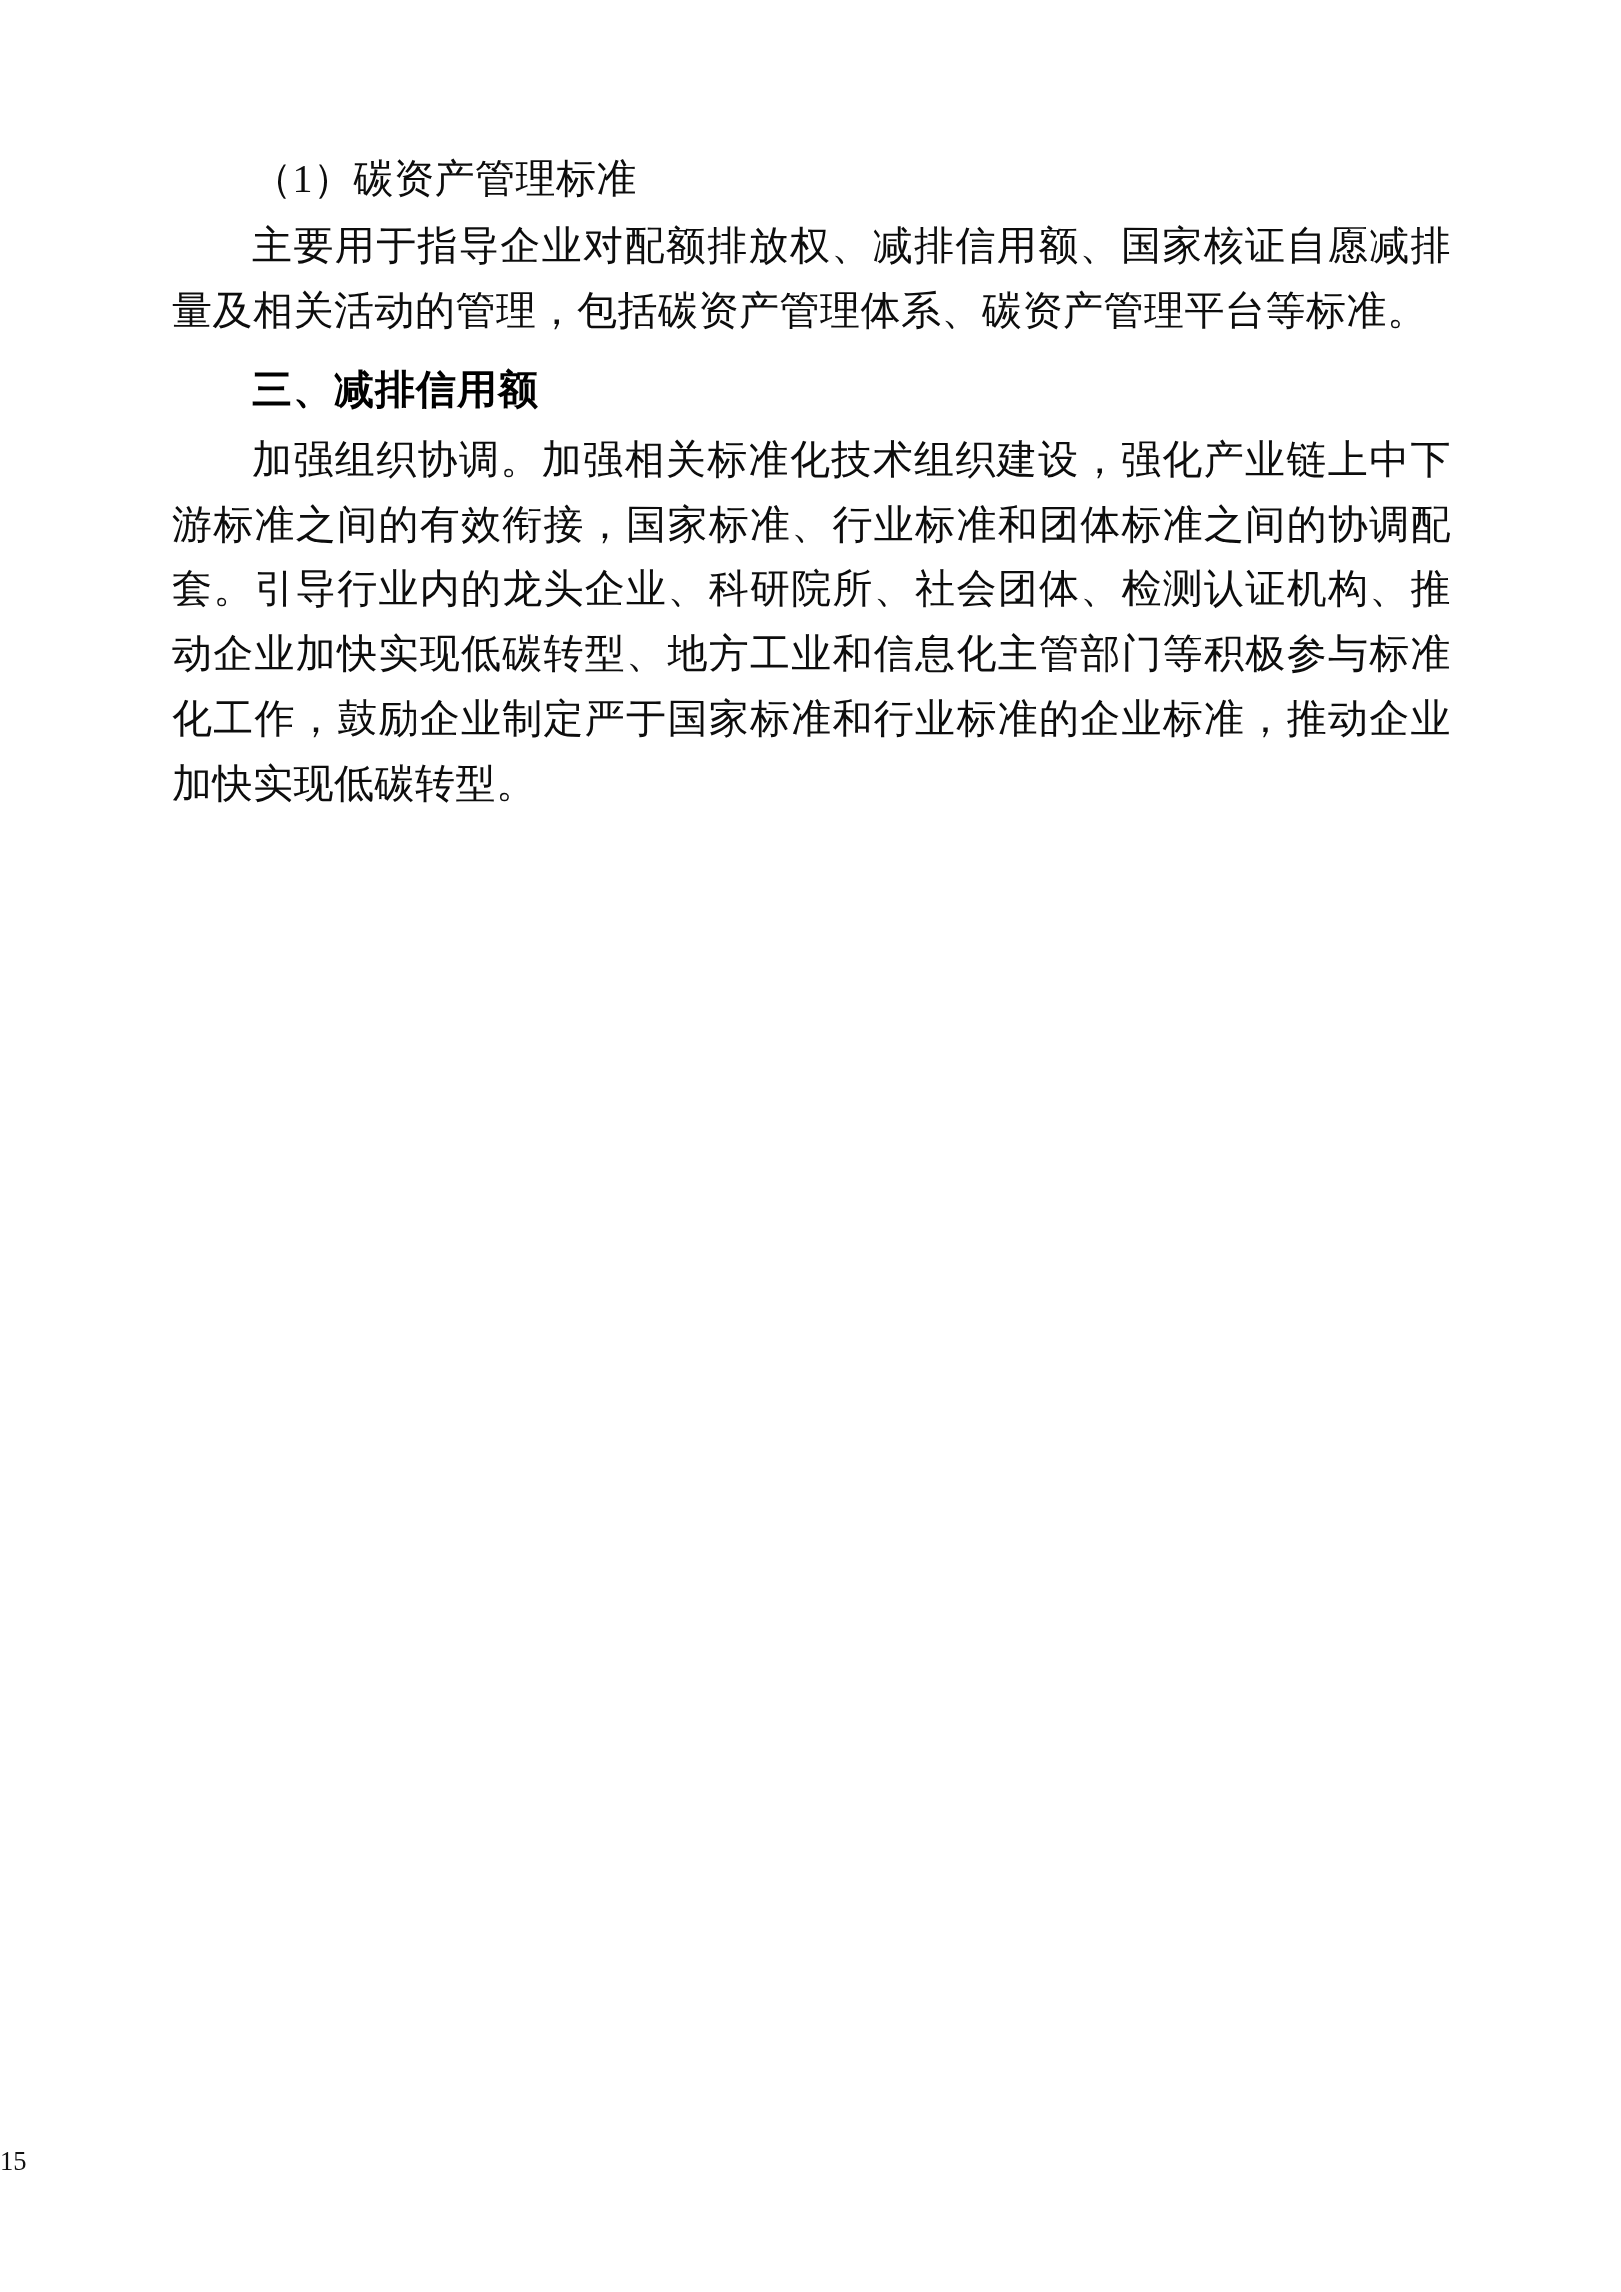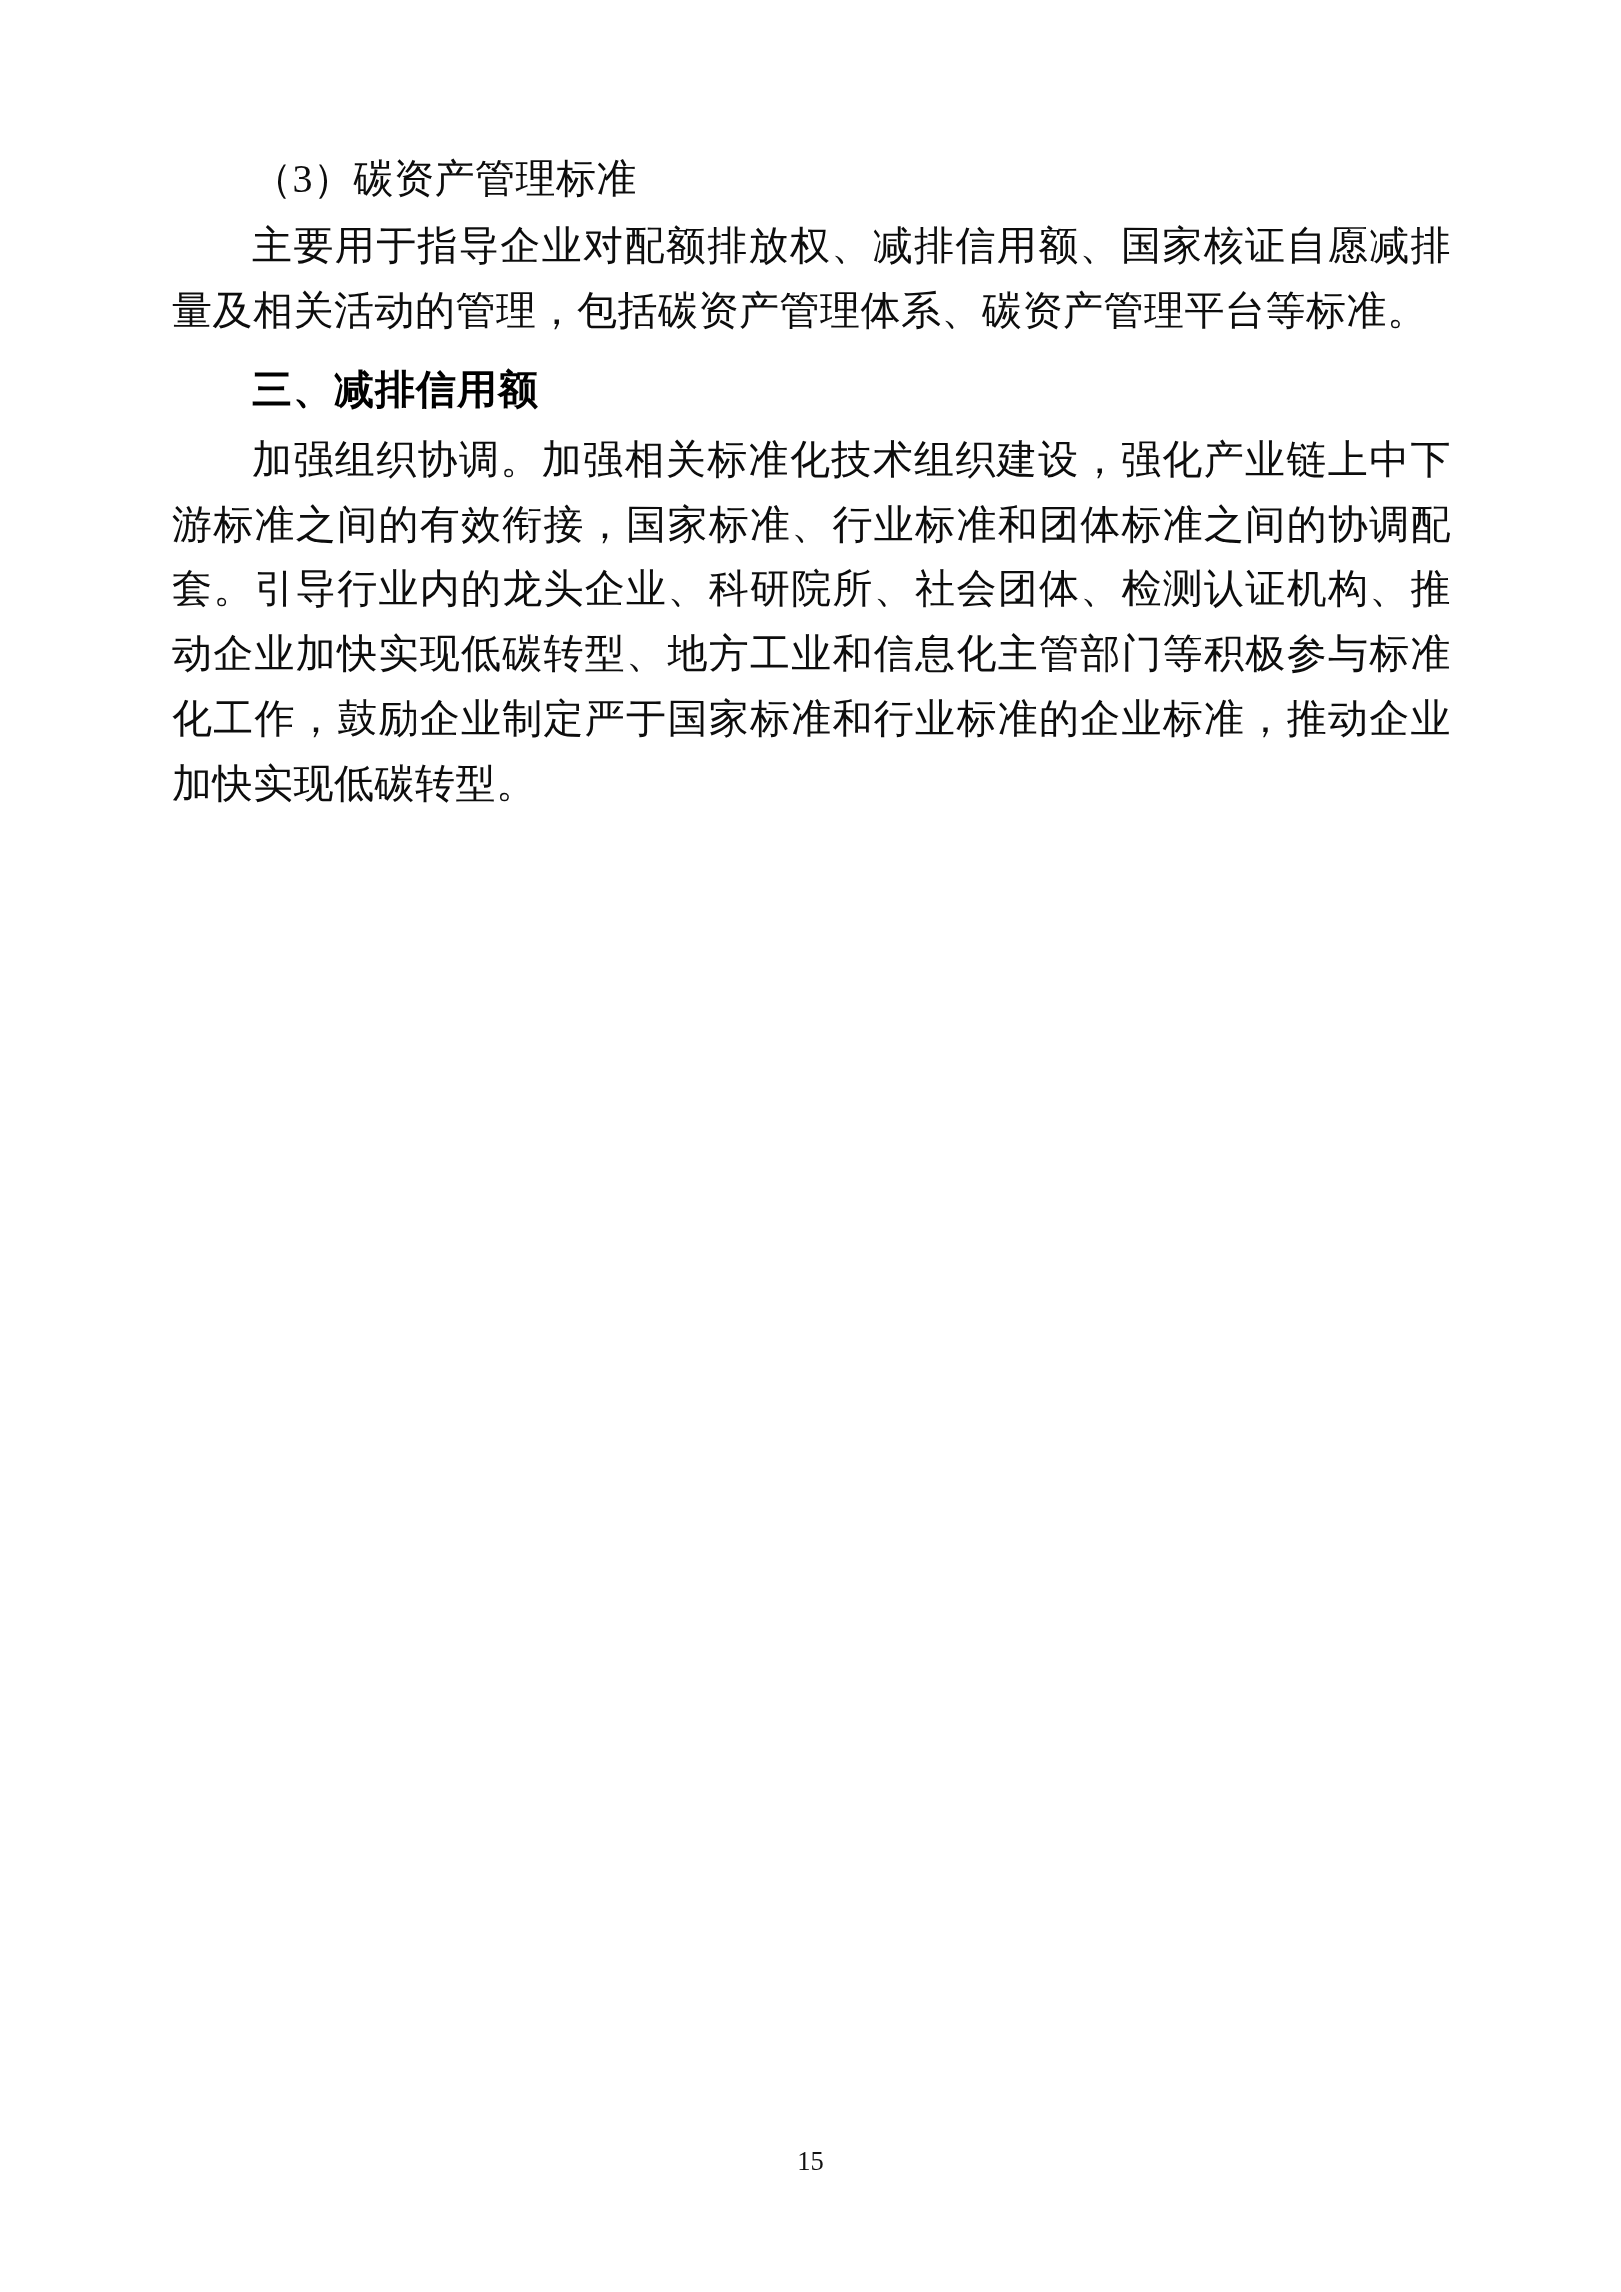--- a/index.html
+++ b/index.html
@@ -49,33 +49,33 @@
     font-family: "Liberation Sans", "DejaVu Sans", sans-serif;
   }
   .first-line {
     margin-top: 29px;
   }
   .page-number {
     position: absolute;
     left: 0;
     right: 0;
     bottom: 116px;
-    text-align: center;
+    text-align: left;
     font-size: 26.5px;
     font-family: "Liberation Serif", "DejaVu Serif", serif;
     color: #111111;
   }
 </style>
 </head>
 <body>
 
 <div class="page">
   <div class="doc-body">
 
-    <p class="para first-line">（3）碳资产管理标准</p>
+    <p class="para first-line">（1）碳资产管理标准</p>
 
     <p class="para">主要用于指导企业对配额排放权、减排信用额、国家核证自愿减排量及相关活动的管理，包括碳资产管理体系、碳资产管理平台等标准。</p>
 
     <p class="heading">三、减排信用额</p>
 
     <p class="para">加强组织协调。加强相关标准化技术组织建设，强化产业链上中下游标准之间的有效衔接，国家标准、行业标准和团体标准之间的协调配套。引导行业内的龙头企业、科研院所、社会团体、检测认证机构、推动企业加快实现低碳转型、地方工业和信息化主管部门等积极参与标准化工作，鼓励企业制定严于国家标准和行业标准的企业标准，推动企业加快实现低碳转型。</p>
 
 
 
   </div>

